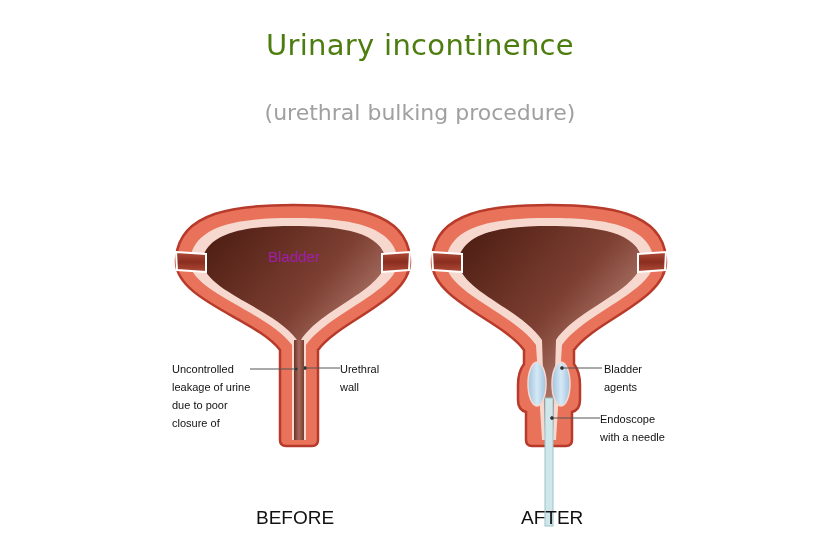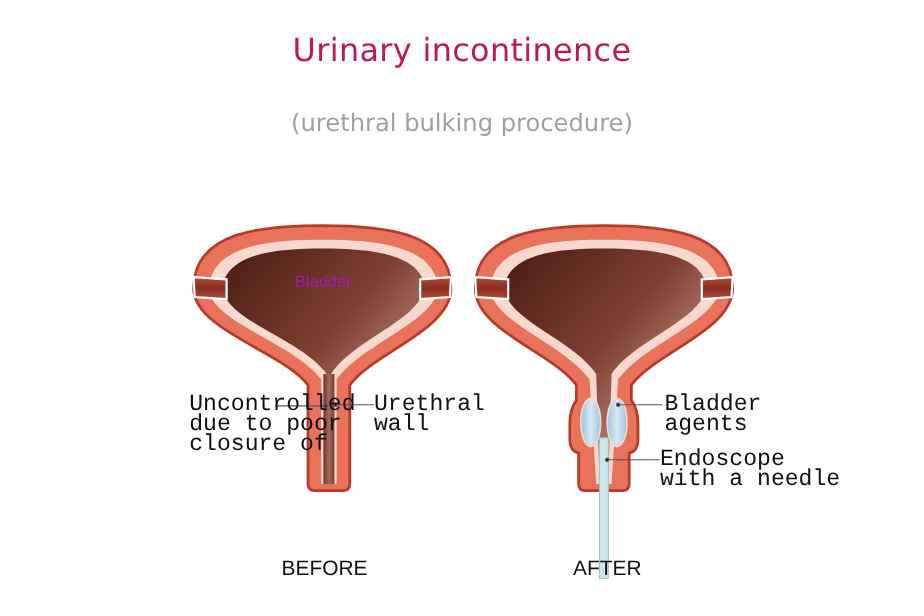--- a/index.html
+++ b/index.html
@@ -1,20 +1,20 @@
 <!DOCTYPE html>
 <html><head>
 <meta charset="utf-8">
 <style>
   html, body { margin: 0; padding: 0; background: #ffffff; }
   body { width: 840px; height: 560px; position: relative; overflow: hidden; font-family: "Liberation Sans", sans-serif; }
-  .title { position: absolute; left: 0; width: 840px; top: 28px; text-align: center; font-size: 29px; color: #be185d; font-family: "DejaVu Sans", sans-serif; letter-spacing: 0.3px; }
+  .title { position: absolute; left: 0; width: 840px; top: 28px; text-align: center; font-size: 29px; color: #4d7c0f; font-family: "DejaVu Sans", sans-serif; letter-spacing: 0.3px; }
   .subtitle { position: absolute; left: 0; width: 840px; top: 70px; text-align: center; font-size: 22px; color: #a0a0a0; font-family: "DejaVu Sans", sans-serif; margin-top: 30px; }
   svg.diagram { position: absolute; left: 0; top: 0; }
-  .lbl { position: absolute; font-size: 21px; line-height: 18px; color: #111; font-family: Liberation Mono, monospace; }
+  .lbl { position: absolute; font-size: 11px; line-height: 18px; color: #111; font-family: Liberation Sans, sans-serif; }
   .lbl.right { }
   .caption { position: absolute; font-size: 19px; color: #111; font-family: "Liberation Sans", sans-serif; text-align: right; }
   .bladder-label { position: absolute; font-size: 15px; color: #a21caf; font-family: "Liberation Sans", sans-serif; }
 </style>
 </head>
 <body>
 
 <div class="title">Urinary incontinence</div>
 <div class="subtitle">(urethral bulking procedure)</div>
 
@@ -79,20 +79,21 @@
     <circle cx="562" cy="368" r="1.5" fill="#222"></circle>
     <line x1="552" y1="418" x2="600" y2="418"></line>
     <circle cx="552" cy="418" r="1.5" fill="#222"></circle>
   </g>
 </svg>
 
 <div class="bladder-label" style="left:268px; top:248px;">Bladder</div>
 
 <div class="lbl" style="left:172px; top:360px;">
   <div>Uncontrolled</div>
+  <div>leakage of urine</div>
   <div>due to poor</div>
   <div>closure of</div>
 </div>
 
 <div class="lbl right" style="left:340px; top:360px; width:46px;">
   <div>Urethral</div>
   <div>wall</div>
 </div>
 
 <div class="lbl" style="left:604px; top:360px;">

